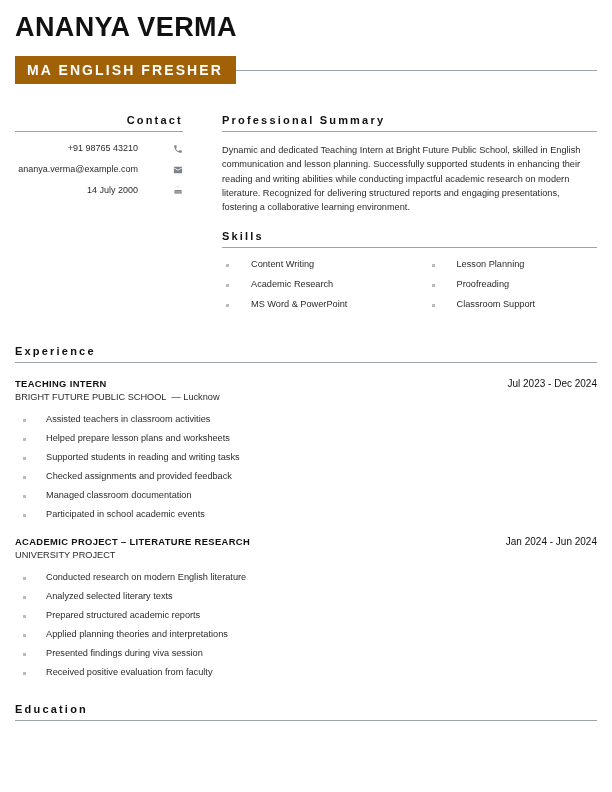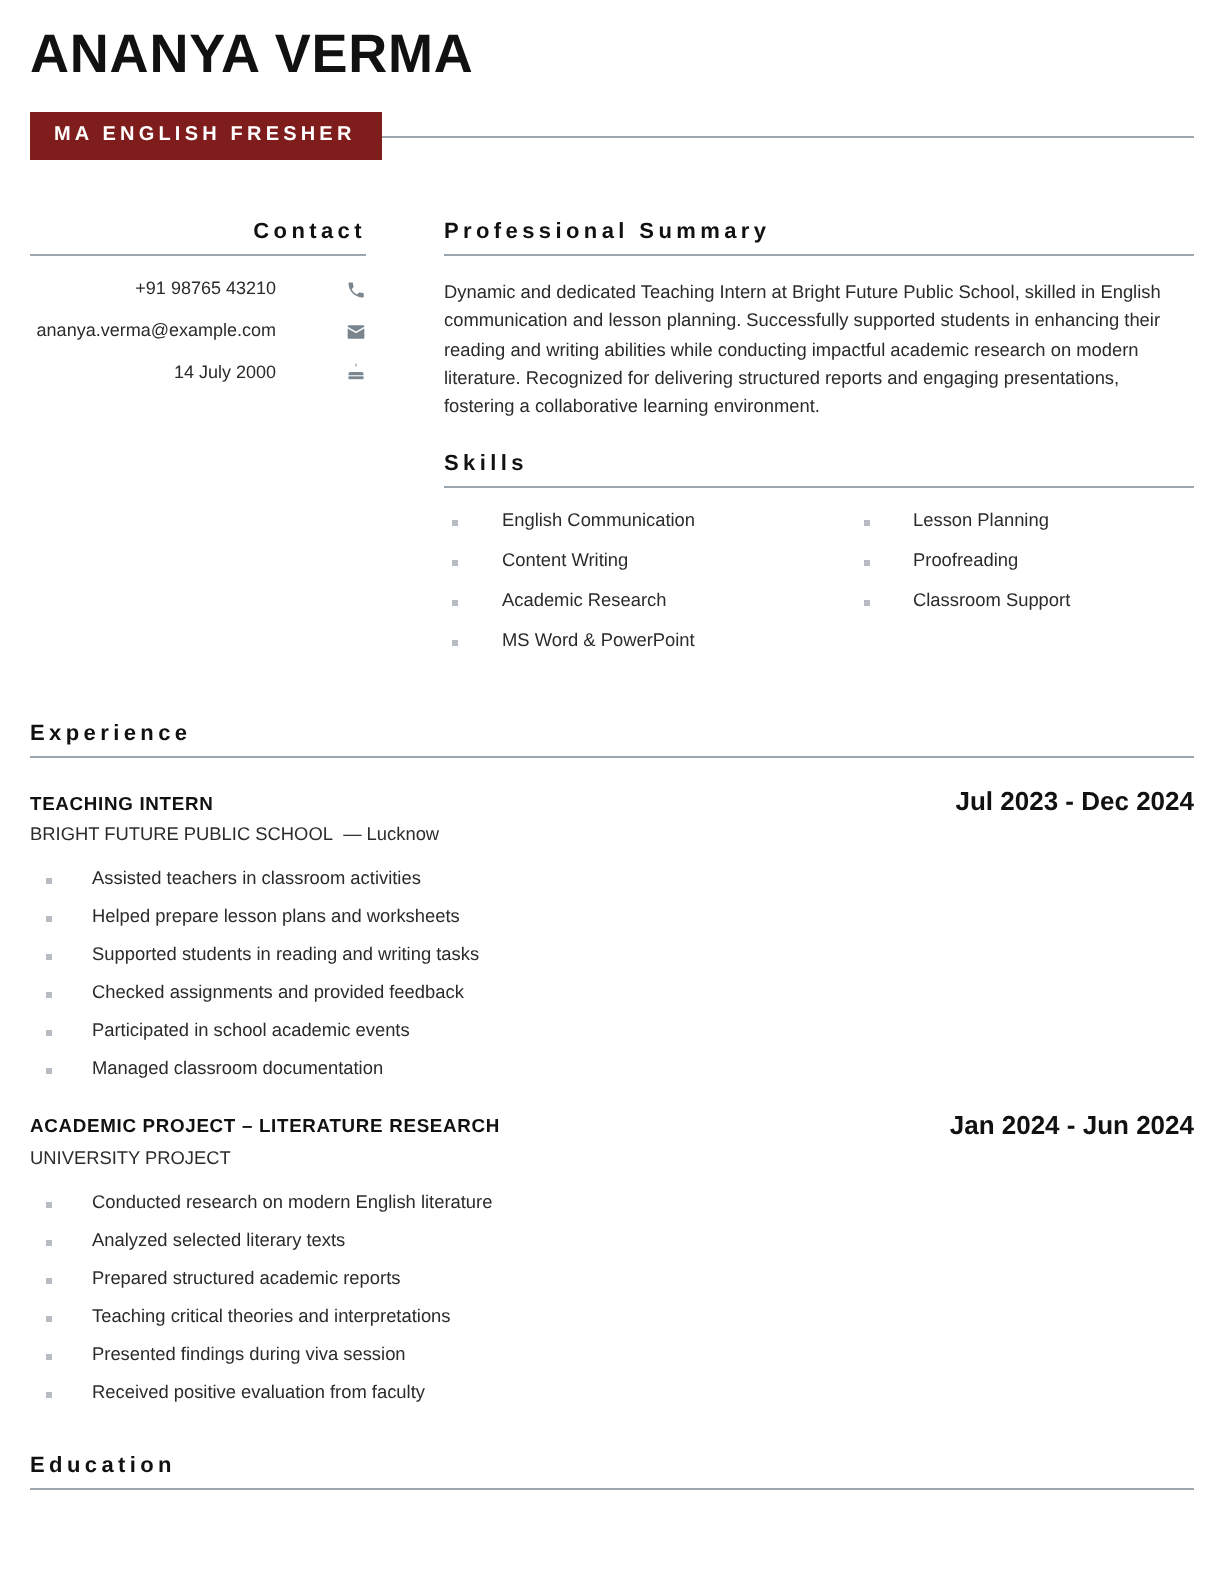--- a/index.html
+++ b/index.html
@@ -33,23 +33,23 @@
     padding-top: 12px;
     line-height: 1.15;
     white-space: nowrap;
   }
   .badge-row {
     display: flex;
     align-items: center;
     margin-top: 13px;
   }
   .badge {
-    background: #7f1d1d;
+    background: #a16207;
     color: #ffffff;
-    font-size: 10px;
+    font-size: 14px;
     font-weight: bold;
     letter-spacing: 2.1px;
     padding: 7px 13px 7px 12px;
     white-space: nowrap;
     line-height: 1;
   }
   .badge-rule {
     flex: 1;
     height: 1px;
     background: #9aa5ad;
@@ -166,22 +166,22 @@
     align-items: center;
   }
   .entry-title {
     font-size: 9.4px;
     font-weight: bold;
     letter-spacing: 0.35px;
     color: #111111;
     line-height: 1.3;
   }
   .entry-date {
-    font-size: 13px;
-    font-weight: bold;
+    font-size: 10px;
+    font-weight: normal;
     color: #111111;
     white-space: nowrap;
     line-height: 1.3;
     margin-left: 29px;
   }
   .entry-org {
     font-size: 9.2px;
     color: #2b2b2b;
     margin-top: 2px;
     line-height: 1.3;
@@ -261,24 +261,20 @@
       <div class="sec-rule"></div>
       <p class="summary">Dynamic and dedicated Teaching Intern at Bright Future Public School, skilled in English communication and lesson planning. Successfully supported students in enhancing their reading and writing abilities while conducting impactful academic research on modern literature. Recognized for delivering structured reports and engaging presentations, fostering a collaborative learning environment.</p>
 
       <div class="skills-wrap">
         <div class="sec-head">Skills</div>
         <div class="sec-rule"></div>
         <div class="skills-grid">
           <div class="skills-col">
             <div class="skill-item">
               <span class="bullet"></span>
-              <span class="skill-label">English Communication</span>
-            </div>
-            <div class="skill-item">
-              <span class="bullet"></span>
               <span class="skill-label">Content Writing</span>
             </div>
             <div class="skill-item">
               <span class="bullet"></span>
               <span class="skill-label">Academic Research</span>
             </div>
             <div class="skill-item">
               <span class="bullet"></span>
               <span class="skill-label">MS Word &amp; PowerPoint</span>
             </div>
@@ -324,25 +320,25 @@
         <div class="entry-item">
           <span class="bullet"></span>
           <span class="entry-text">Supported students in reading and writing tasks</span>
         </div>
         <div class="entry-item">
           <span class="bullet"></span>
           <span class="entry-text">Checked assignments and provided feedback</span>
         </div>
         <div class="entry-item">
           <span class="bullet"></span>
+          <span class="entry-text">Managed classroom documentation</span>
+        </div>
+        <div class="entry-item">
+          <span class="bullet"></span>
           <span class="entry-text">Participated in school academic events</span>
-        </div>
-        <div class="entry-item">
-          <span class="bullet"></span>
-          <span class="entry-text">Managed classroom documentation</span>
         </div>
       </div>
     </div>
 
     <div class="entry">
       <div class="entry-head">
         <div class="entry-title">ACADEMIC PROJECT – LITERATURE RESEARCH</div>
         <div class="entry-date">Jan 2024 - Jun 2024</div>
       </div>
       <div class="entry-org"><span>UNIVERSITY PROJECT</span></div>
@@ -354,21 +350,21 @@
         <div class="entry-item">
           <span class="bullet"></span>
           <span class="entry-text">Analyzed selected literary texts</span>
         </div>
         <div class="entry-item">
           <span class="bullet"></span>
           <span class="entry-text">Prepared structured academic reports</span>
         </div>
         <div class="entry-item">
           <span class="bullet"></span>
-          <span class="entry-text">Teaching critical theories and interpretations</span>
+          <span class="entry-text">Applied planning theories and interpretations</span>
         </div>
         <div class="entry-item">
           <span class="bullet"></span>
           <span class="entry-text">Presented findings during viva session</span>
         </div>
         <div class="entry-item">
           <span class="bullet"></span>
           <span class="entry-text">Received positive evaluation from faculty</span>
         </div>
       </div>

